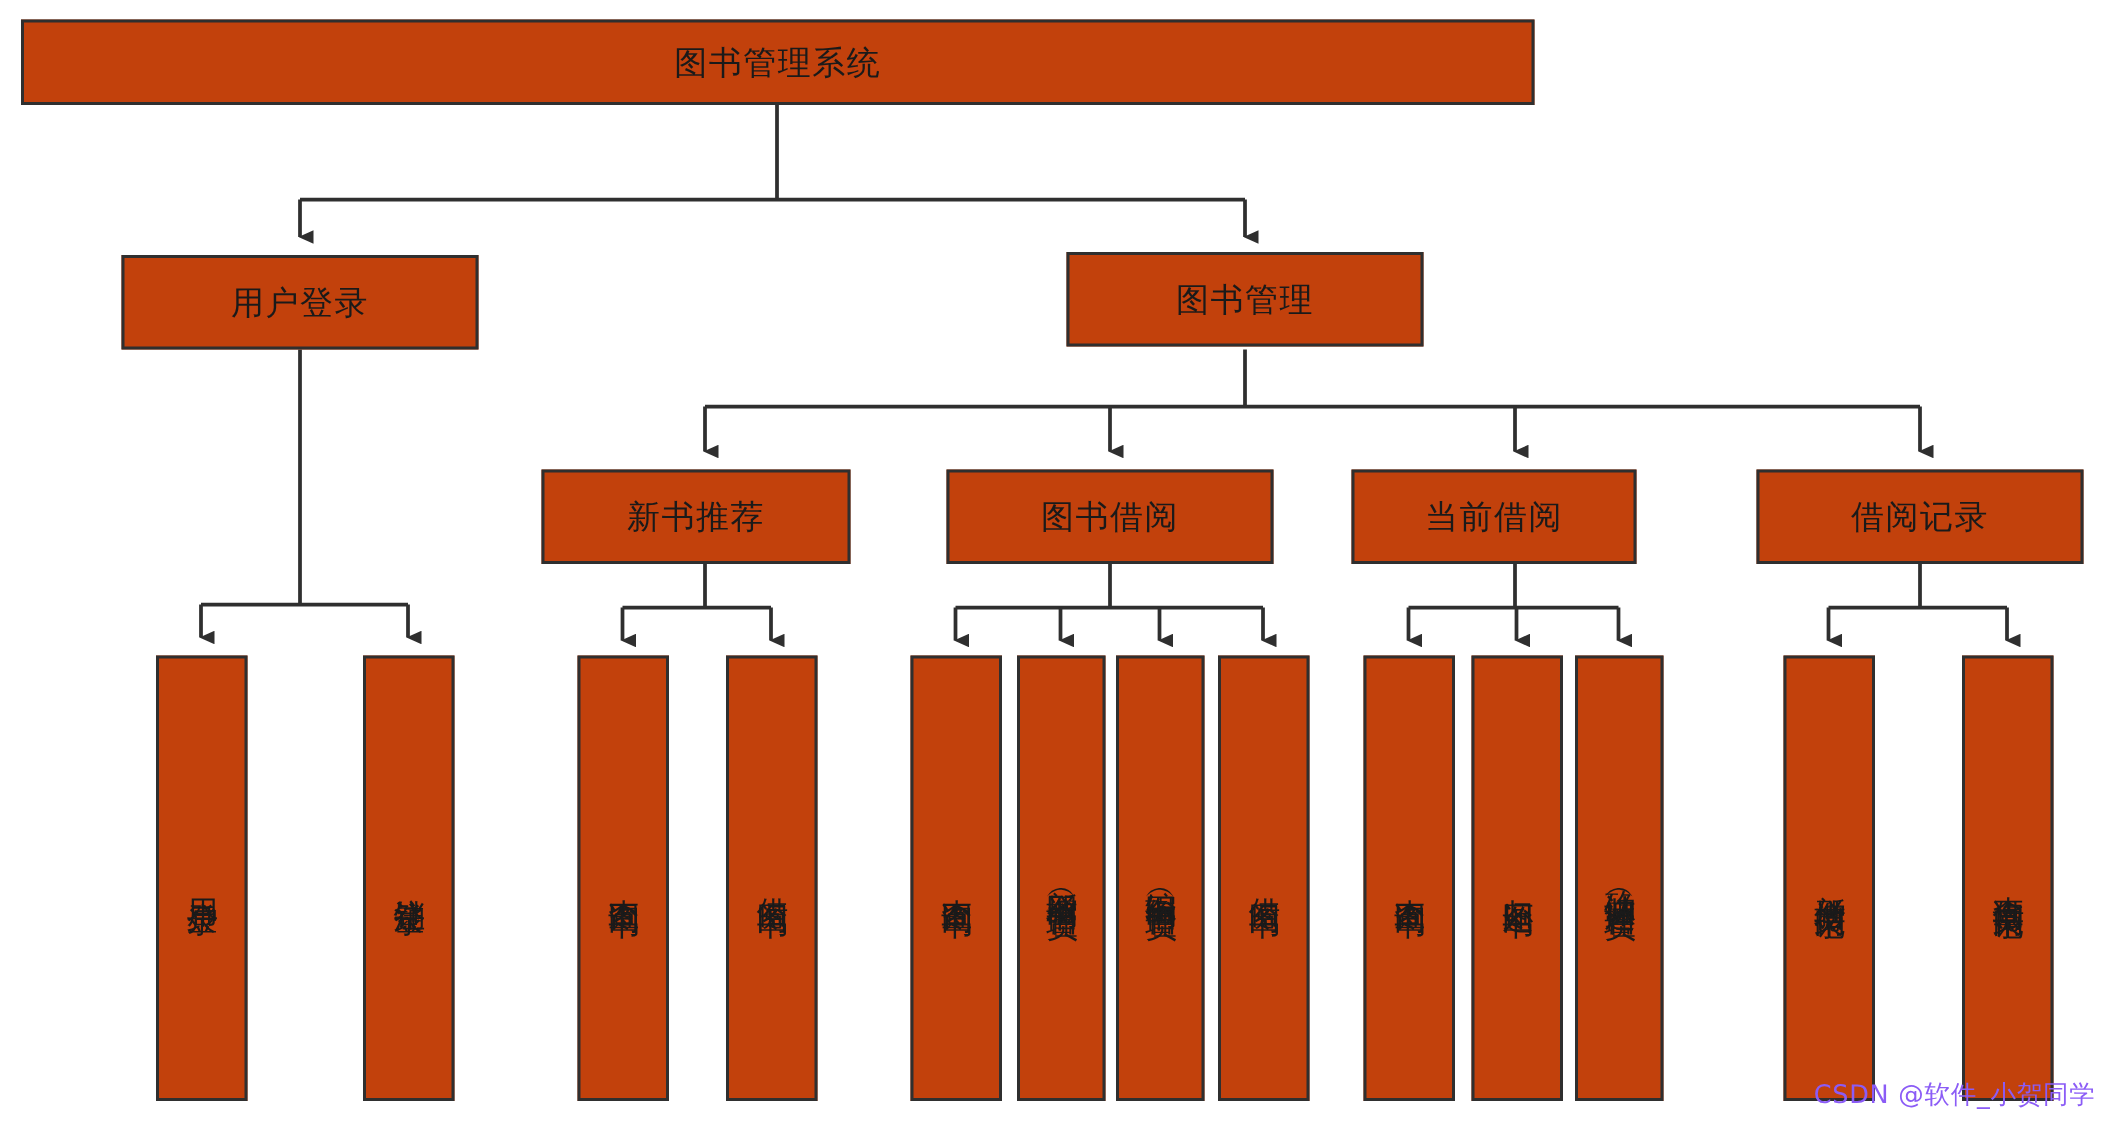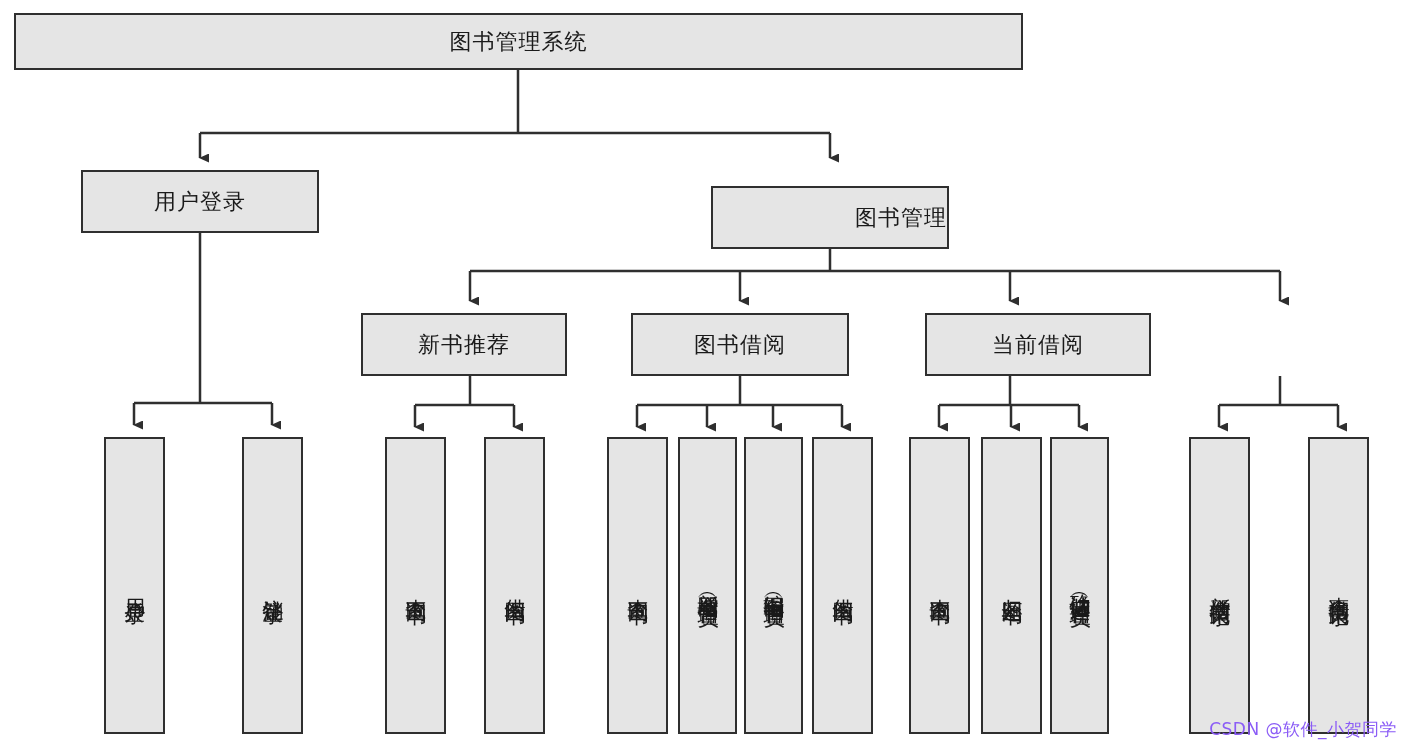--- a/index.html
+++ b/index.html
@@ -21,21 +21,21 @@
     position: absolute;
     left: 0;
     top: 0;
     width: 1405px;
     height: 747px;
   }
   .node-box {
     position: absolute;
     box-sizing: border-box;
     border: 2px solid #2f2f2f;
-    background: #e5e5e5;
+    background: #c2410c;
     display: flex;
     align-items: center;
     justify-content: center;
     color: #1a1a1a;
   }
   .node-box.horiz {
     font-size: 22px;
     letter-spacing: 1px;
   }
   .node-box.vert {
@@ -115,32 +115,35 @@
     </g>
   </svg>
 
   <div class="node-box horiz" style="left:14px; top:13px; width:1009px; height:57px;">
     <span class="node-label">图书管理系统</span>
   </div>
 
   <div class="node-box horiz" style="left:81px; top:170px; width:238px; height:63px;">
     <span class="node-label">用户登录</span>
   </div>
-  <div class="node-box horiz" style="left:711px; top:186px; width:238px; height:63px;justify-content:flex-end;">
+  <div class="node-box horiz" style="left:711px; top:168px; width:238px; height:63px;">
     <span class="node-label">图书管理</span>
   </div>
 
   <div class="node-box horiz" style="left:361px; top:313px; width:206px; height:63px;">
     <span class="node-label">新书推荐</span>
   </div>
   <div class="node-box horiz" style="left:631px; top:313px; width:218px; height:63px;">
     <span class="node-label">图书借阅</span>
   </div>
-  <div class="node-box horiz" style="left:925px; top:313px; width:226px; height:63px;">
+  <div class="node-box horiz" style="left:901px; top:313px; width:190px; height:63px;">
     <span class="node-label">当前借阅</span>
+  </div>
+  <div class="node-box horiz" style="left:1171px; top:313px; width:218px; height:63px;">
+    <span class="node-label">借阅记录</span>
   </div>
 
   <div class="node-box vert" style="left:104px; top:437px; width:61px; height:297px;">
     <span class="node-label">用户登录</span>
   </div>
   <div class="node-box vert" style="left:242px; top:437px; width:61px; height:297px;">
     <span class="node-label">注销登录</span>
   </div>
 
   <div class="node-box vert" style="left:385px; top:437px; width:61px; height:297px;">

